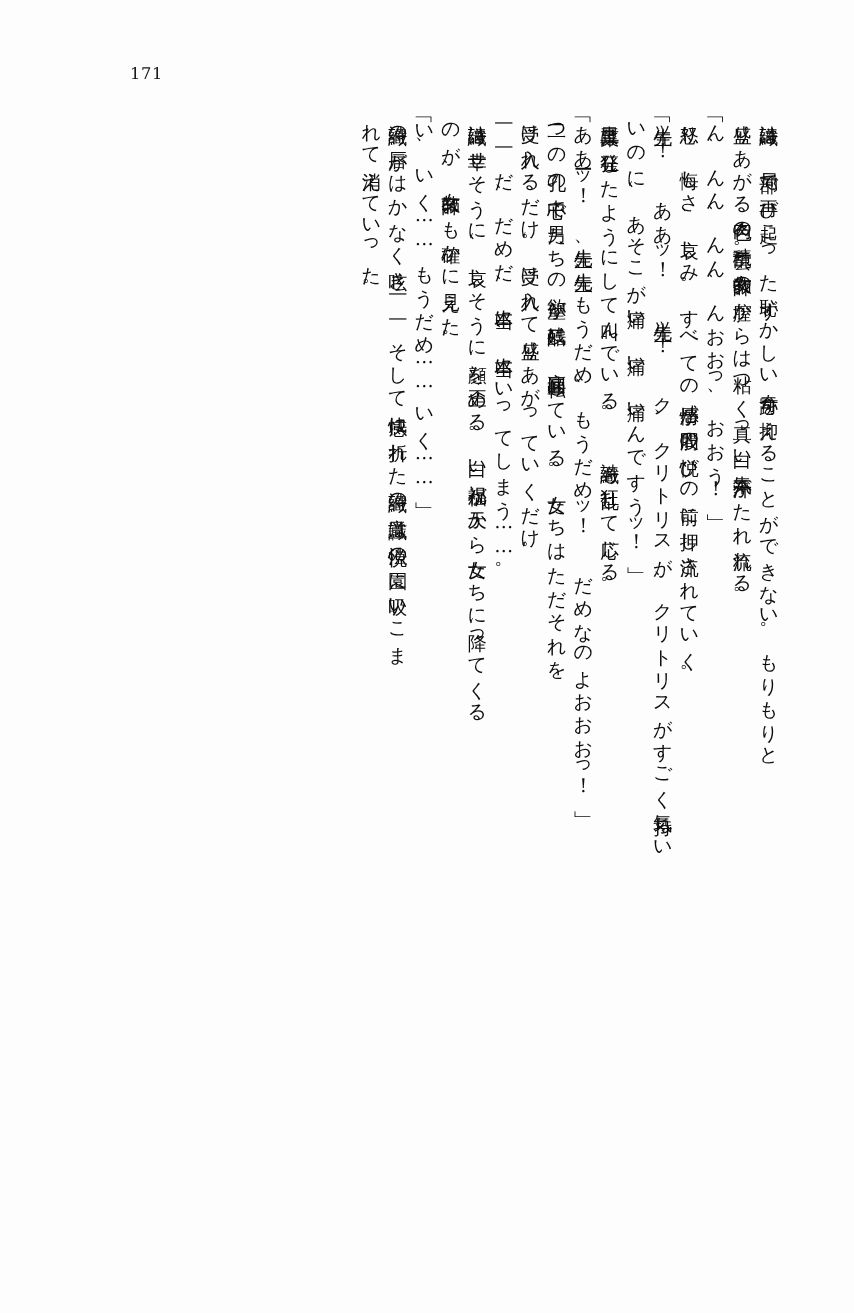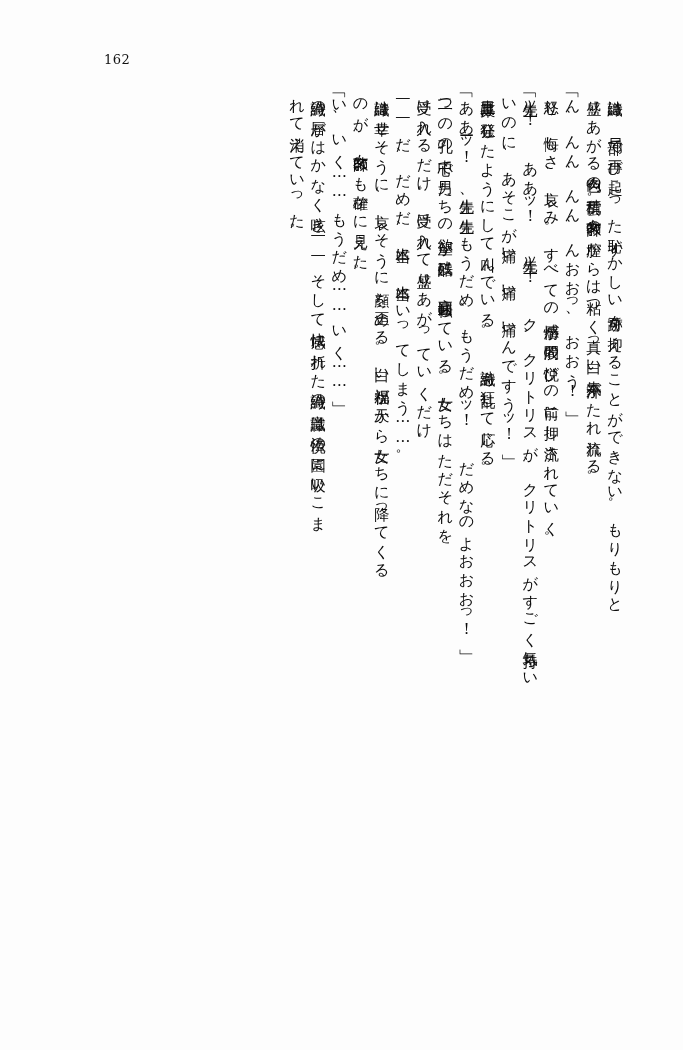--- a/index.html
+++ b/index.html
@@ -57,21 +57,21 @@
     white-space: pre;
     font-family: "DejaVu Serif", "Liberation Serif", serif;
     color: #0d0d0d;
   }
 </style>
 </head>
 <body>
 
 <div id="page">
 
-  <div id="page-number">162</div>
+  <div id="page-number">171</div>
 
   <div id="body-text">
     <div class="tcol">詩織は、局部で再び起こった恥ずかしい奇跡を抑えることができない。もりもりと</div>
     <div class="tcol">盛りあがる肉色の積乱雲。女教師の膣からは粘つく真っ白い本気汁がたれ流れる。</div>
     <div class="tcol">「ん、んん、んん、んおおっ、おおう!」</div>
     <div class="tcol">怒り、悔しさ、哀しみ。すべての感情が股間の悦びの前に押し流されていく。</div>
     <div class="tcol">「先生ッ! ああッ! 先生ッ! ク、クリトリスが、クリトリスがすごく気持ちい</div>
     <div class="tcol">いのに、あそこが痛い、痛い、痛いんですうッ!」</div>
     <div class="tcol">真里菜は発狂したようにして叫んでいる。 詩織も狂乱して応じる。</div>
     <div class="tcol">「ああーッ! 先生、先生、もうだめ、もうだめッ! だめなのよおおおっ!」</div>

